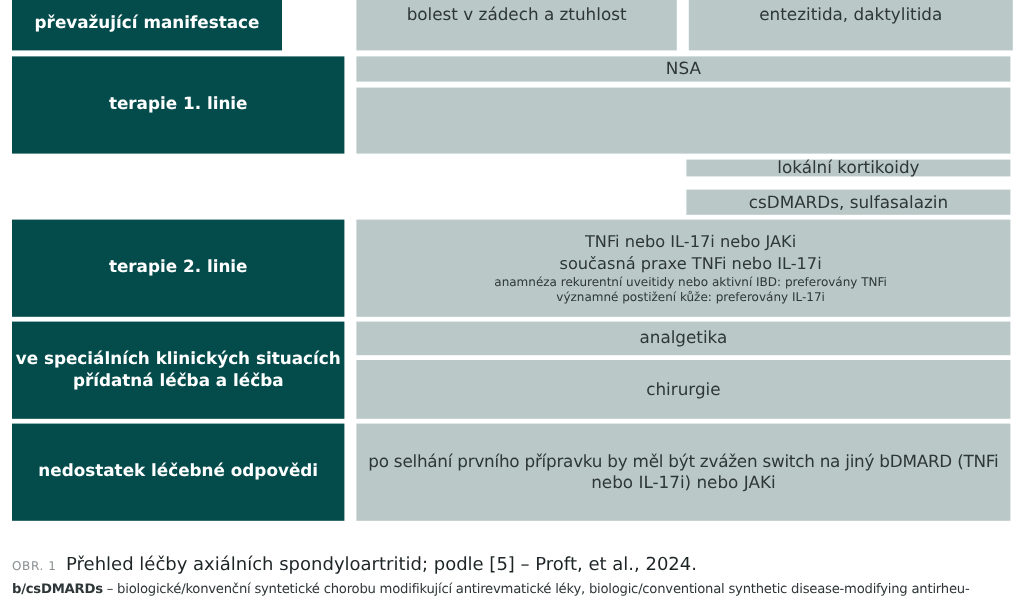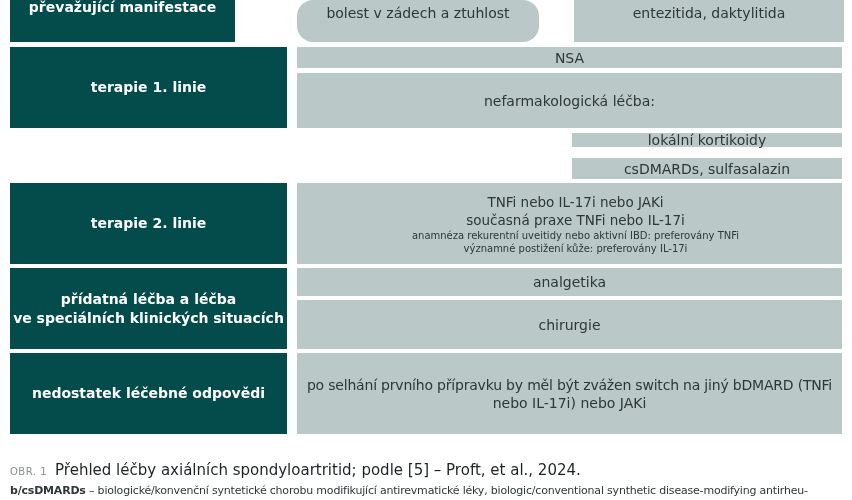--- a/index.html
+++ b/index.html
@@ -14,59 +14,58 @@
 
     .caption { position: absolute; left: 10px; top: 460px; width: 842px; white-space: nowrap; }
     .caption .tag { font-size: 10px; color: #8a8f91; letter-spacing: 0.5px; margin-right: 8px; }
     .caption .title { font-size: 15px; color: #1d2426; }
     .legend { position: absolute; left: 10px; top: 484px; width: 842px; font-size: 11px; color: #2e3638; white-space: nowrap; overflow: hidden; letter-spacing: -0.2px; }
     .legend b { font-weight: bold; }
   </style>
 </head>
 <body>
 
-<div class="cell dark" style="left:10px; top:0; width:225px; height:42px; justify-content:flex-start; padding-top:4px;">
+<div class="cell dark" style="left:10px; top:0; width:225px; height:42px; justify-content:flex-start; padding-top:16px;">
   <span style="margin-top:-6px;">převažující manifestace</span>
 </div>
-<div class="cell light" style="left:297px; top:0; width:242px; height:42px; justify-content:flex-start;border-radius:16px;">
+<div class="cell light" style="left:297px; top:0; width:267px; height:42px; justify-content:flex-start;">
   <span style="margin-top:4px;">bolest v zádech a ztuhlost</span>
 </div>
 <div class="cell light" style="left:574px; top:0; width:270px; height:42px; justify-content:flex-start;">
   <span style="margin-top:4px;">entezitida, daktylitida</span>
 </div>
 
 <div class="cell dark" style="left:10px; top:47px; width:277px; height:81px;">
   <span>terapie 1. linie</span>
 </div>
 <div class="cell light" style="left:297px; top:47px; width:545px; height:21px;">
   <span>NSA</span>
 </div>
 <div class="cell light" style="left:297px; top:73px; width:545px; height:55px;">
-  <span class="mid" style="font-size:14px;">nefarmakologická léčba:</span>
 </div>
 <div class="cell light" style="left:572px; top:133px; width:270px; height:14px;">
   <span>lokální kortikoidy</span>
 </div>
 <div class="cell light" style="left:572px; top:158px; width:270px; height:21px;">
   <span>csDMARDs, sulfasalazin</span>
 </div>
 
 <div class="cell dark" style="left:10px; top:183px; width:277px; height:81px;">
   <span>terapie 2. linie</span>
 </div>
 <div class="cell light" style="left:297px; top:183px; width:545px; height:81px;padding-left:12px;">
   <span class="mid">TNFi nebo IL-17i nebo JAKi</span>
   <span class="mid">současná praxe TNFi nebo IL-17i</span>
   <span class="small" style="font-size:10px; line-height:13px;">anamnéza rekurentní uveitidy nebo aktivní IBD: preferovány TNFi</span>
   <span class="small" style="font-size:10px; line-height:13px;">významné postižení kůže: preferovány IL-17i</span>
 </div>
 
 <div class="cell dark" style="left:10px; top:268px; width:277px; height:81px;">
+  <span>ve speciálních klinických situacích</span>
   <span>přídatná léčba a léčba</span>
-  <span>ve speciálních klinických situacích</span>
 </div>
 <div class="cell light" style="left:297px; top:268px; width:545px; height:28px;">
   <span>analgetika</span>
 </div>
 <div class="cell light" style="left:297px; top:300px; width:545px; height:49px;">
   <span>chirurgie</span>
 </div>
 
 <div class="cell dark" style="left:10px; top:353px; width:277px; height:81px;">
   <span>nedostatek léčebné odpovědi</span>

